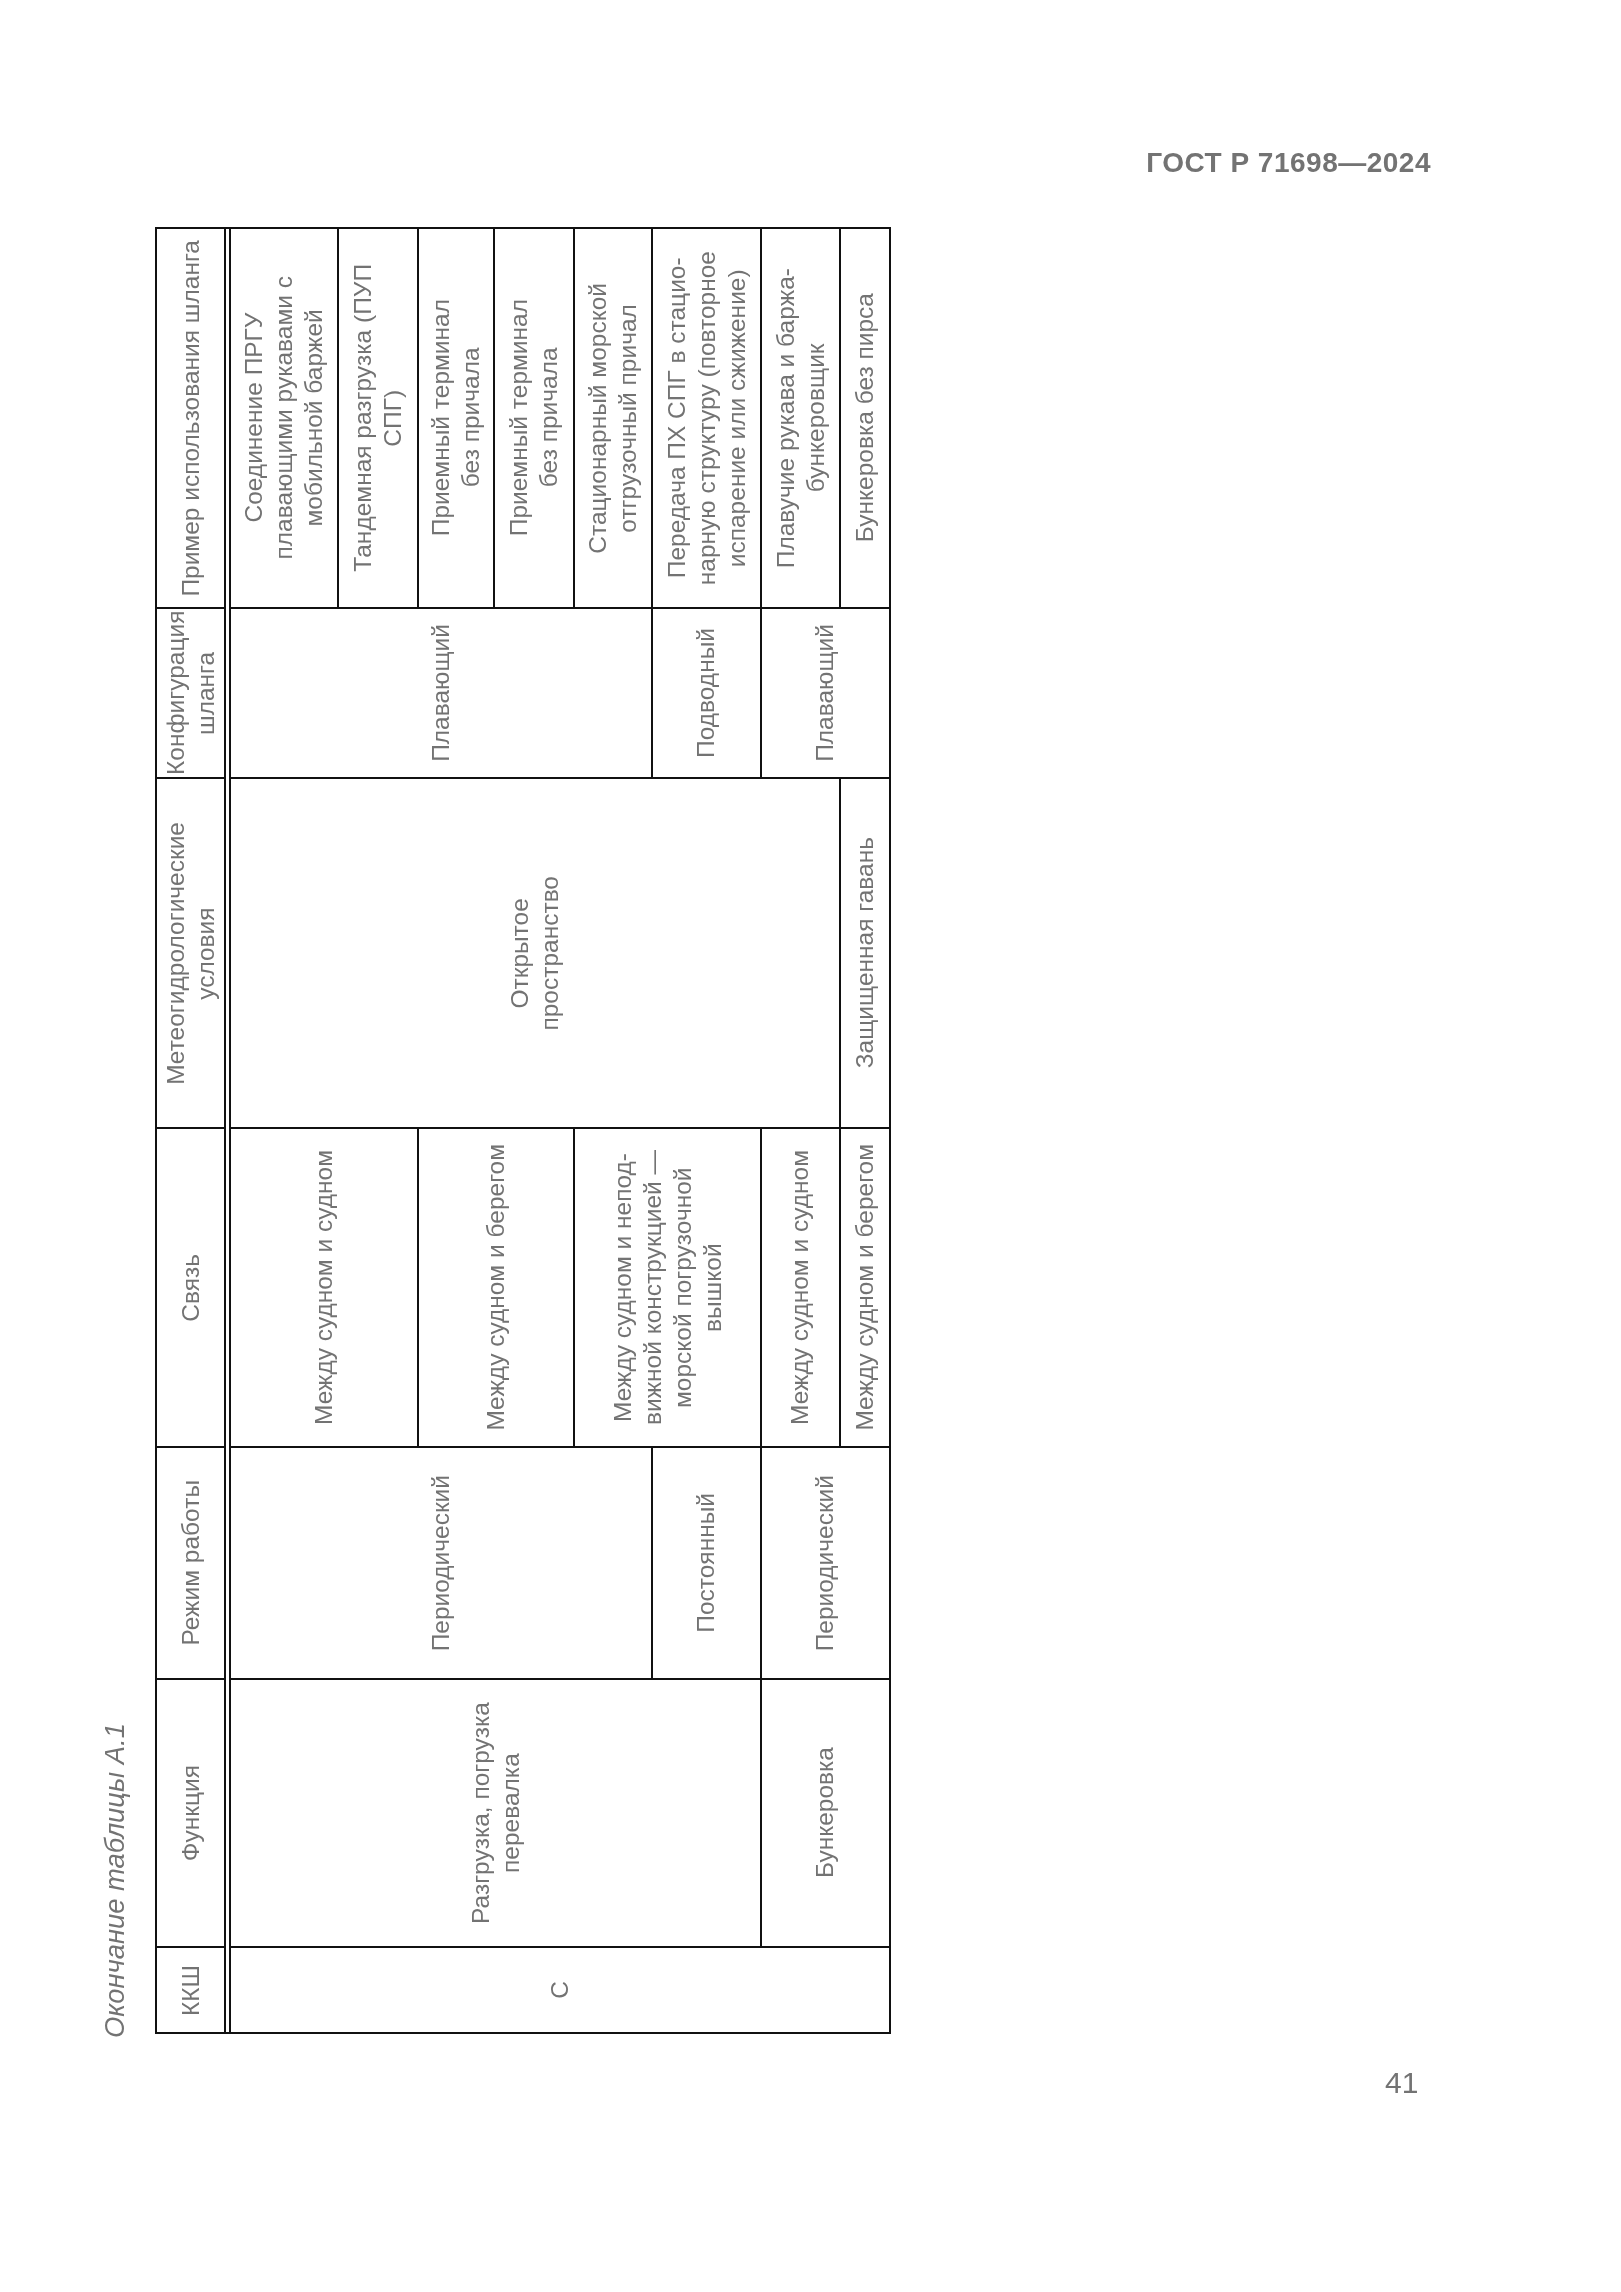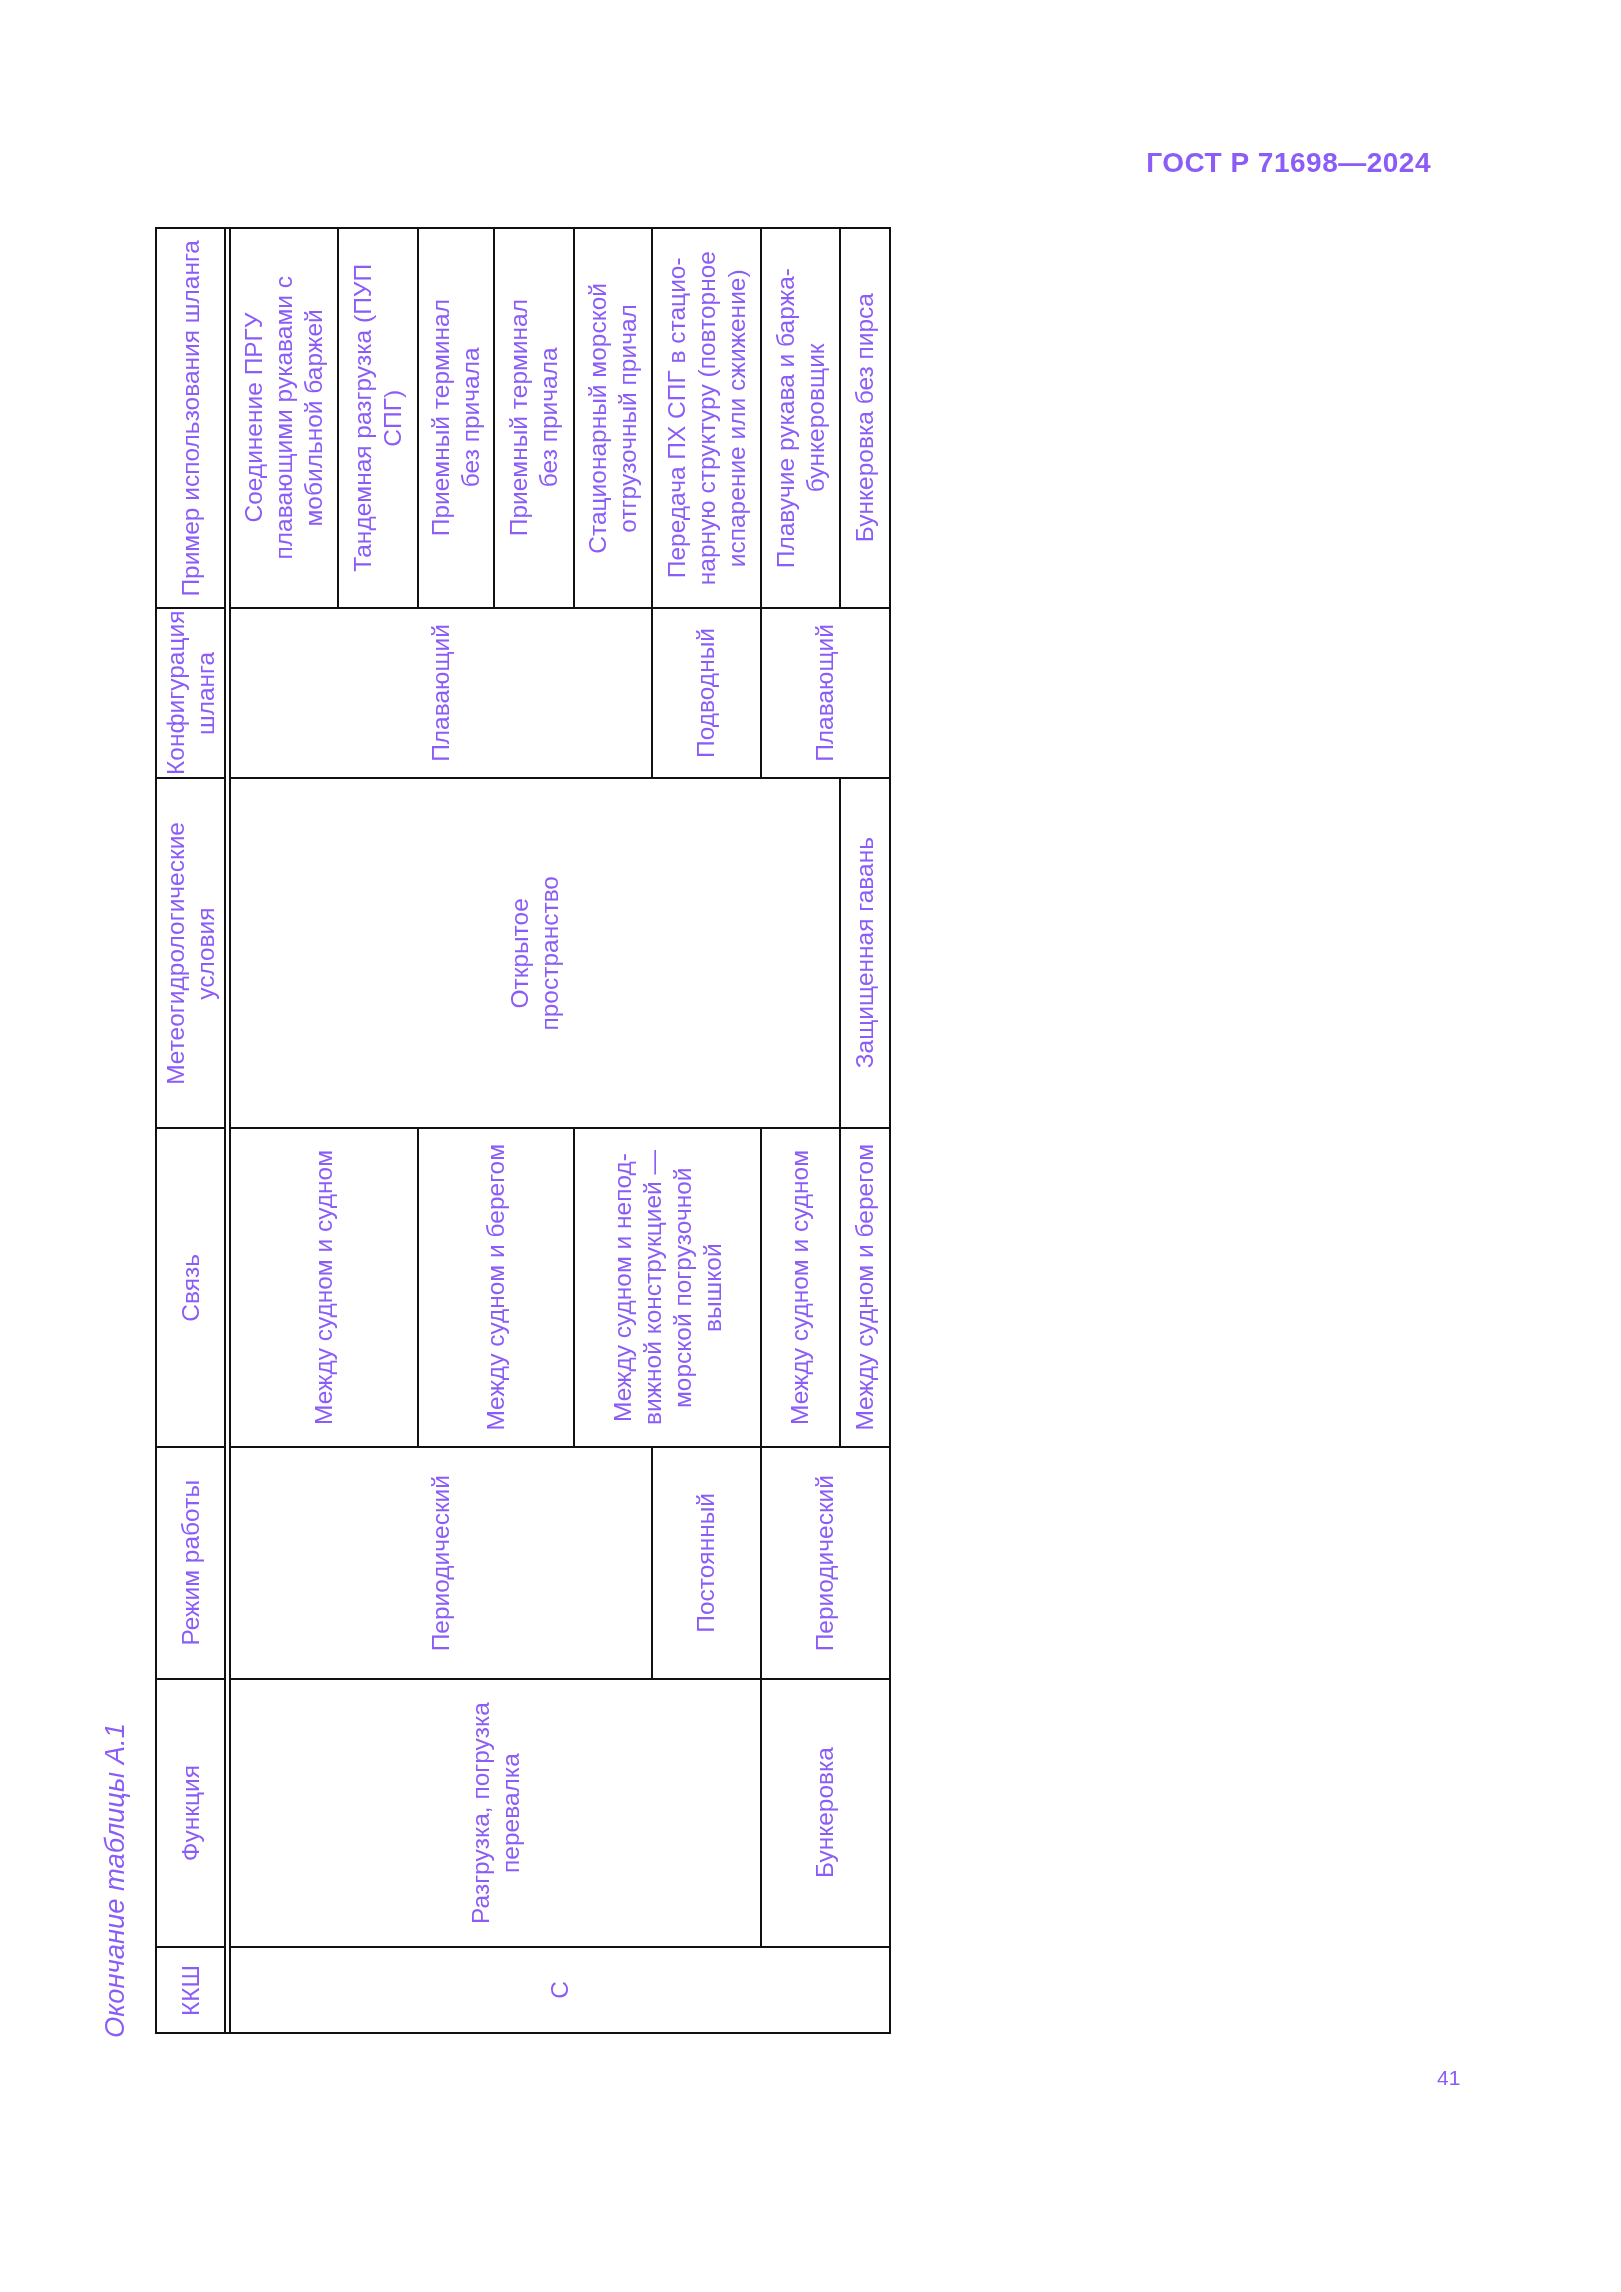--- a/index.html
+++ b/index.html
@@ -2,39 +2,39 @@
 <html><head>
 <meta charset="utf-8">
 <style>
   html, body { margin: 0; padding: 0; background: #e8e8e8; }
   .page {
     position: relative;
     width: 1621px;
     height: 2293px;
     background: #ffffff;
     font-family: "Liberation Sans", sans-serif;
-    color: #8b5cf6;
+    color: #737373;
     overflow: hidden;
   }
   .doc-header {
     position: absolute;
     top: 147px;
     left: 1137px;
     width: 294px;
     text-align: right;
     font-size: 28px;
     font-weight: bold;
     letter-spacing: 0.5px;
     white-space: nowrap;
   }
   .page-number {
     position: absolute;
     top: 2066px;
-    left: 1437px;
-    font-size: 21px;
+    left: 1385px;
+    font-size: 30px;
   }
   .table-caption {
     position: absolute;
     left: 99px;
     top: 1658px;
     height: 380px;
     width: 45px;
     writing-mode: vertical-rl;
     transform: rotate(180deg);
     font-style: italic;

